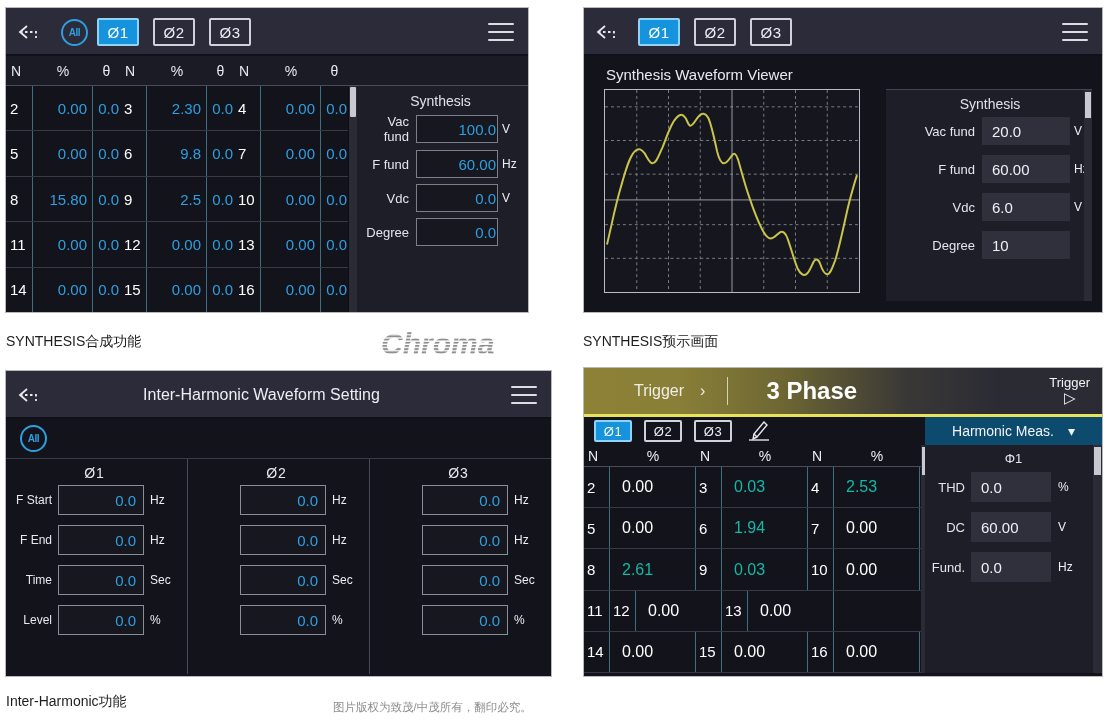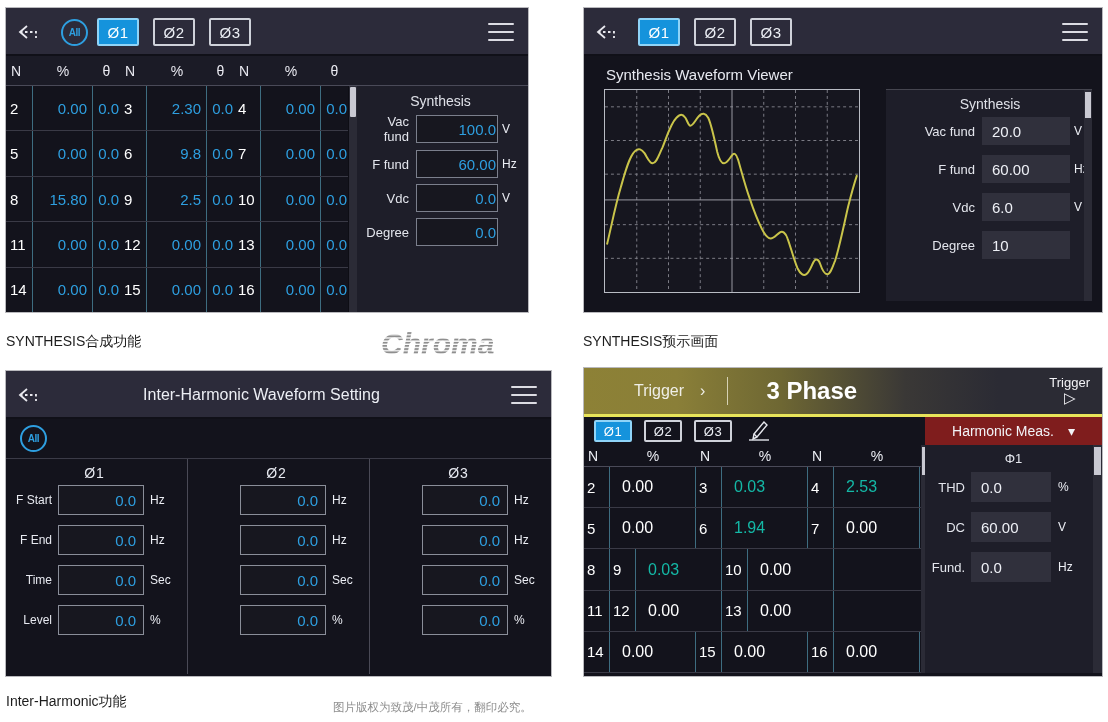--- a/index.html
+++ b/index.html
@@ -235,21 +235,21 @@
     border-right: 1px solid #3e6d80;
   }
   .v-white { color: #ffffff; }
   .v-yellow { color: #14b8a6; text-align: right; }
   .p4-side {
     flex: 1; margin-left: 4px; background: #1e1e29;
     position: relative; padding-top: 6px;
   }
   .p4-dd {
     position: absolute; right: 0; top: -28px; width: 100%;
-    height: 28px; background: #7f1d1d;
+    height: 28px; background: #0c4a6e;
     display: flex; align-items: center; justify-content: center;
     color: #f2f3f7; font-size: 14px; gap: 14px;
   }
   .p4-side-title { text-align: center; color: #e3e5ec; font-size: 13px; margin-bottom: 6px; }
   .p4-frow { display: flex; align-items: center; margin-bottom: 10px; }
   .p4-flabel { width: 46px; text-align: right; color: #e3e5ec; font-size: 13px; padding-right: 6px; }
   .p4-fbox {
     width: 80px; height: 30px; background: #30303c;
     color: #eef0f6; font-size: 15px;
     display: flex; align-items: center; padding-left: 10px;
@@ -656,20 +656,21 @@
         <div class="p4-row">
           <div class="p4-cN">5</div>
           <div class="p4-cV v-white">0.00</div>
           <div class="p4-cN">6</div>
           <div class="p4-cV v-yellow">1.94</div>
           <div class="p4-cN">7</div>
           <div class="p4-cV v-white">0.00</div>
         </div>
         <div class="p4-row">
           <div class="p4-cN">8</div>
+          <div class="p4-cV v-yellow">2.61</div>
           <div class="p4-cN">9</div>
           <div class="p4-cV v-yellow">0.03</div>
           <div class="p4-cN">10</div>
           <div class="p4-cV v-white">0.00</div>
         </div>
         <div class="p4-row">
           <div class="p4-cN">11</div>
           <div class="p4-cN">12</div>
           <div class="p4-cV v-white">0.00</div>
           <div class="p4-cN">13</div>

